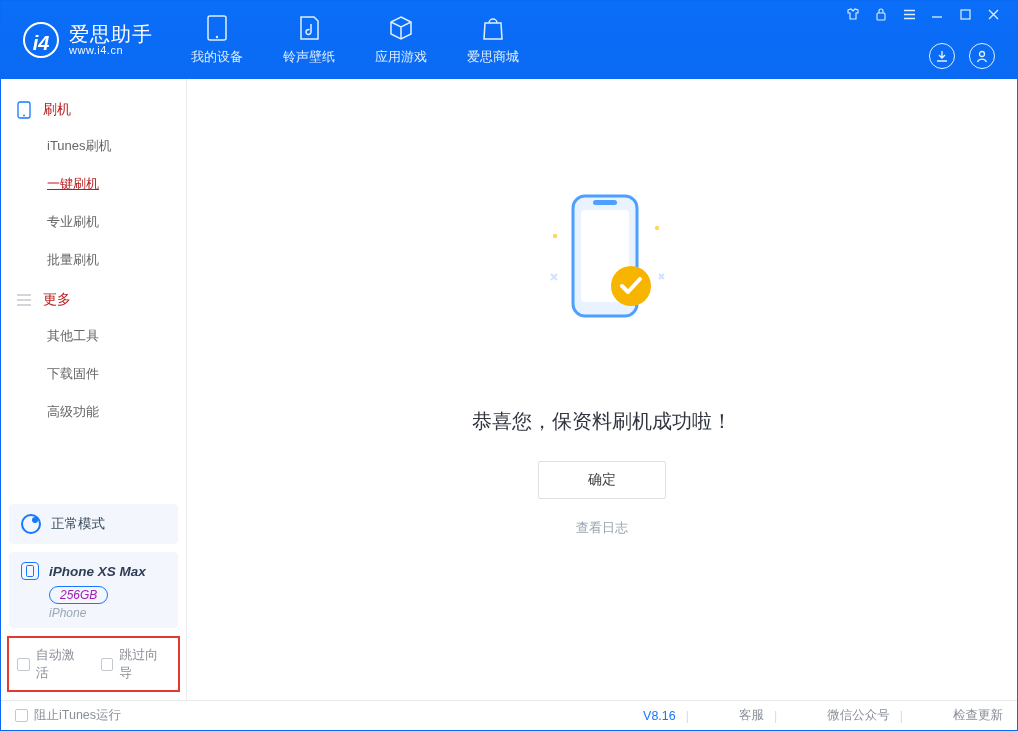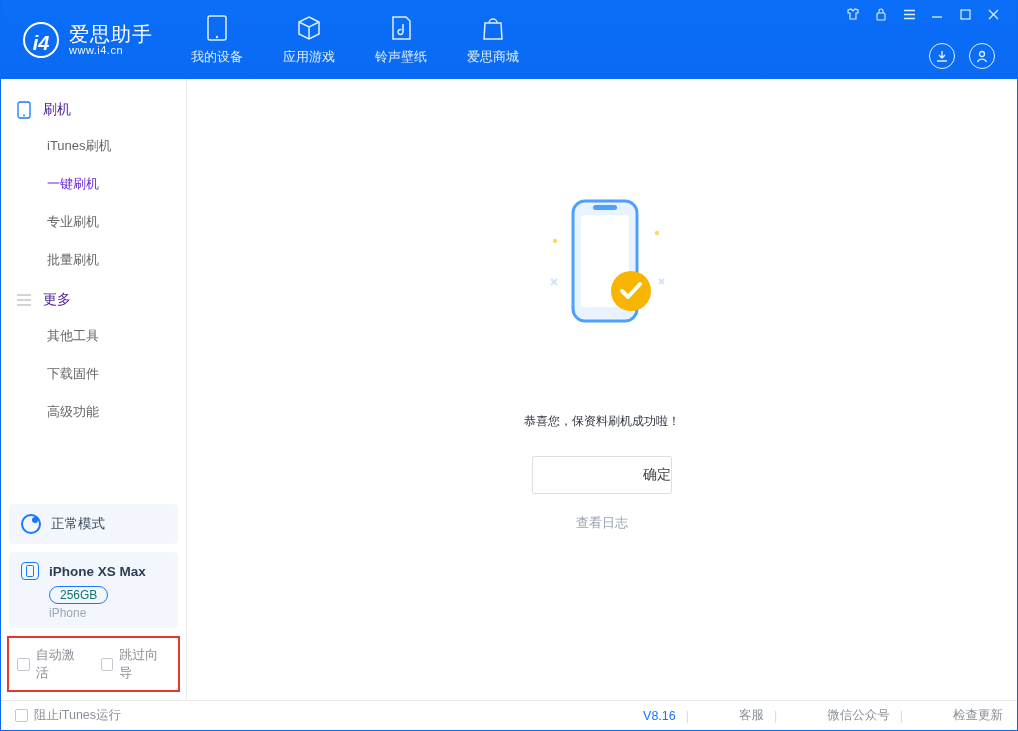--- a/index.html
+++ b/index.html
@@ -46,65 +46,65 @@
 }
 
 .body { flex: 1; display: flex; min-height: 0; }
 .sidebar {
   width: 186px; border-right: 1px solid #eaeaea; display:flex; flex-direction:column;
   position: relative; background:#fff;
 }
 .side-scroll { flex:1; overflow:auto; padding-top:14px; }
 .side-cat {
   display:flex; align-items:center; padding: 8px 16px 8px 14px;
-  color:#4c1d95; font-size:14px; gap:10px;
+  color:#b91c1c; font-size:14px; gap:10px;
 }
 .side-cat .caticon { width:18px; height:18px; display:flex; align-items:center; justify-content:center; color:#0a6af4; }
 .side-cat.more .caticon { color:#c7c7c7; }
 .side-sub {
   display:block; padding: 10px 10px 10px 46px; font-size:13px;
   color:#666; cursor:pointer;
 }
-.side-sub.active { color:#6d28d9; }
+.side-sub.active { color:#b91c1c;text-decoration:underline; }
 .side-bottom { padding-bottom: 0; }
 .mode-card, .device-card {
   margin: 8px; background: #f3f7fd; border-radius: 4px; padding: 10px 12px;
   display:flex; align-items:center; gap:10px; font-size:13.5px; color:#3a4a5a;
 }
 .mode-card .dot{
   width:20px;height:20px;border-radius:50%;border:2px solid #1677ff;
   position:relative;
 }
 .mode-card .dot::after{
   content:""; position:absolute; width:6px;height:6px;border-radius:50%;
   background:#1677ff; right:1px; top:1px;
 }
-.device-card { margin-top:4px; padding-bottom:8px; display:block; }
+.device-card { margin-top:4px; padding-bottom:8px; display:block;font-style:italic; }
 .device-card .row1 { display:flex; align-items:center; gap:10px; font-weight:600; color:#2d3d55; }
 .device-card .phone-ic{
   width:18px;height:18px;border:1.5px solid #1677ff;border-radius:4px;display:flex;align-items:center;justify-content:center;
 }
 .device-card .cap{
   display:inline-block; margin: 6px 0 2px 28px; padding:1px 10px;
-  border:1px solid #1677ff; color:#0f766e; border-radius:10px; font-size:12px;
+  border:1px solid #1677ff; color:#a21caf; border-radius:10px; font-size:12px;
 }
 .device-card .type{ margin-left:28px; color:#9aa7b5; font-size:12px; }
 .checkrow{
   margin: 6px 6px 8px 6px; border:2px solid #e33a2f; padding:8px 8px;
   display:flex; align-items:center; gap:14px; font-size:13px; color:#8a8f98;
 }
 .chk{ display:flex; align-items:center; gap:6px; cursor:pointer; }
 .chk .box{ width:13px;height:13px;border:1px solid #c3c8cf;border-radius:2px;background:#fff; }
 
 .main { flex:1; display:flex; align-items:center; justify-content:center; flex-direction:column; }
 .illus { margin-top:-60px; margin-bottom:24px; position:relative; }
-.msg { font-size:12px; color:#303540; margin-bottom:26px;margin-top:48px; }
+.msg { font-size:20px; color:#303540; margin-bottom:26px;margin-top:48px; }
 .okbtn{
-  width:140px; height:38px; border:1px solid #dcdfe4; background:#fff;
-  font-size:14px; color:#444; cursor:pointer; border-radius:2px;text-align:right;
+  width:128px; height:38px; border:1px solid #dcdfe4; background:#fff;
+  font-size:14px; color:#444; cursor:pointer; border-radius:2px;
 }
 .loglink{ margin-top:20px; font-size:13px; color:#9aa4b2; cursor:pointer; }
 
 .statusbar{
   height:30px; border-top:1px solid #eaeaea; display:flex;
   align-items:center; padding:0 14px; font-size:12.5px; color:#8a8f98;
   justify-content:space-between;
 }
 .statusbar .left{ display:flex; align-items:center; gap:8px; }
 .statusbar .right{ display:flex; align-items:center; gap:10px; }
@@ -132,34 +132,34 @@
         <span class="nav-icon">
             <svg width="20" height="26" viewBox="0 0 20 26">
               <rect x="1" y="1" width="18" height="24" rx="2" fill="none" stroke="#dfeeff" stroke-width="1.5"></rect>
               <circle cx="10" cy="22" r="1.2" fill="#dfeeff"></circle>
             </svg>
           </span>
         <span>我的设备</span>
       </div>
       <div class="nav-item">
         <span class="nav-icon">
-            <svg width="26" height="26" viewBox="0 0 26 26">
-              <path d="M13 2 L23 7 L23 19 L13 24 L3 19 L3 7 Z M3 7 L13 12 L23 7 M13 12 L13 24" fill="none" stroke="#dfeeff" stroke-width="1.5"></path>
-            </svg>
-          </span>
-        <span>应用游戏</span>
-      </div>
-      <div class="nav-item">
-        <span class="nav-icon">
             <svg width="22" height="26" viewBox="0 0 22 26">
               <path d="M3 2 H16 L20 6 V24 H3 Z" fill="none" stroke="#dfeeff" stroke-width="1.5"></path>
               <path d="M13 9 V17 a2.5 2.5 0 1 1 -1.5 -2.3" fill="none" stroke="#dfeeff" stroke-width="1.5"></path>
             </svg>
           </span>
         <span>铃声壁纸</span>
+      </div>
+      <div class="nav-item">
+        <span class="nav-icon">
+            <svg width="26" height="26" viewBox="0 0 26 26">
+              <path d="M13 2 L23 7 L23 19 L13 24 L3 19 L3 7 Z M3 7 L13 12 L23 7 M13 12 L13 24" fill="none" stroke="#dfeeff" stroke-width="1.5"></path>
+            </svg>
+          </span>
+        <span>应用游戏</span>
       </div>
       <div class="nav-item">
         <span class="nav-icon">
             <svg width="24" height="26" viewBox="0 0 24 26">
               <path d="M4 8 H20 L21 24 H3 Z M8 8 a4 4 0 0 1 8 0" fill="none" stroke="#dfeeff" stroke-width="1.5"></path>
             </svg>
           </span>
         <span>爱思商城</span>
       </div>
     </div>

